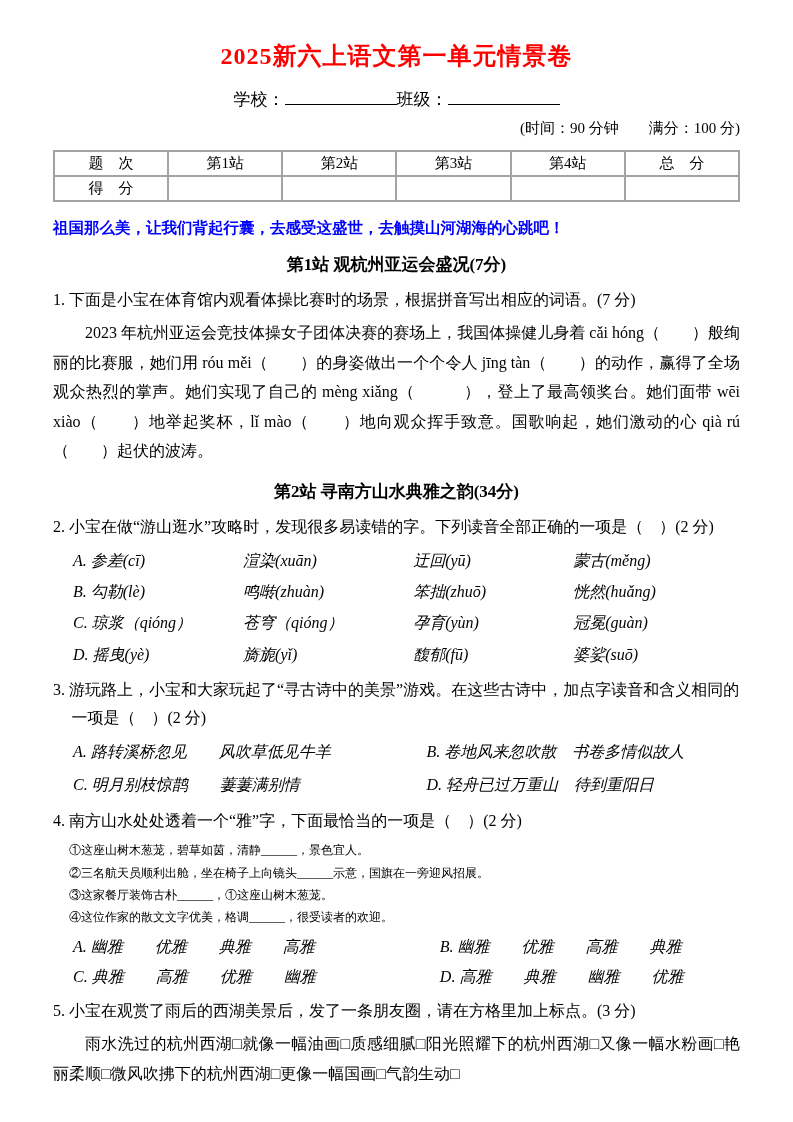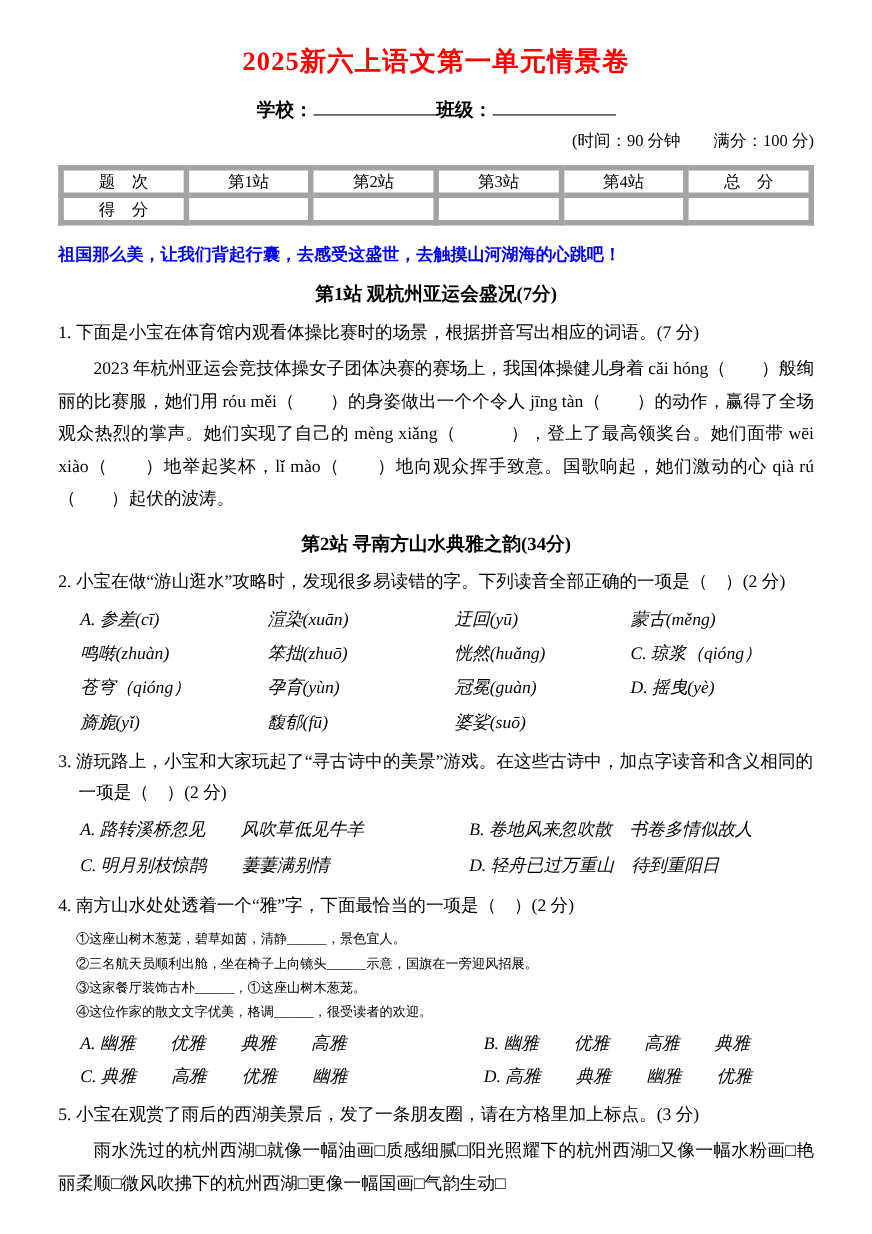--- a/index.html
+++ b/index.html
@@ -23,21 +23,20 @@
     font-size: 24px;
     font-weight: bold;
     color: #ff0000;
     letter-spacing: 1px;
   }
   .info-line {
     display: flex;
     justify-content: center;
     font-size: 17px;
     margin: 0 0 8px;
-    font-weight: bold;
   }
   .info-item { white-space: nowrap; }
   .blank-line {
     display: inline-block;
     width: 112px;
     height: 16px;
     border-bottom: 1.5px solid #000;
     vertical-align: baseline;
   }
   .meta-line {
@@ -45,21 +44,21 @@
     font-size: 15px;
     margin: 0 0 12px;
   }
   table.score-table {
     width: 100%;
     border-collapse: collapse;
     table-layout: fixed;
     margin: 0 0 16px;
   }
   table.score-table td {
-    border: 5px solid #a3a3a3;
+    border: 2px solid #a3a3a3;
     height: 25px;
     text-align: center;
     font-size: 15px;
     padding: 0 2px;
   }
   .motto {
     text-align: left;
     color: #0000ff;
     font-weight: bold;
     font-size: 15.5px;
@@ -147,20 +146,21 @@
   <p class="passage">2023 年杭州亚运会竞技体操女子团体决赛的赛场上，我国体操健儿身着 cǎi hóng（　　）般绚丽的比赛服，她们用 róu měi（　　）的身姿做出一个个令人 jīng tàn（　　）的动作，赢得了全场观众热烈的掌声。她们实现了自己的 mèng xiǎng（　　　），登上了最高领奖台。她们面带 wēi xiào（　　）地举起奖杯，lǐ mào（　　）地向观众挥手致意。国歌响起，她们激动的心 qià rú（　　）起伏的波涛。</p>
 
   <h2 class="section-heading">第2站 寻南方山水典雅之韵(34分)</h2>
 
   <p class="prompt">2. 小宝在做“游山逛水”攻略时，发现很多易读错的字。下列读音全部正确的一项是（　）(2 分)</p>
   <div class="opts-grid cols4">
     <span class="opt">A. 参差(cī)</span>
     <span class="opt">渲染(xuān)</span>
     <span class="opt">迂回(yū)</span>
     <span class="opt">蒙古(měng)</span>
+    <span class="opt">B. 勾勒(lè)</span>
     <span class="opt">鸣啭(zhuàn)</span>
     <span class="opt">笨拙(zhuō)</span>
     <span class="opt">恍然(huǎng)</span>
     <span class="opt">C. 琼浆（qióng）</span>
     <span class="opt">苍穹（qióng）</span>
     <span class="opt">孕育(yùn)</span>
     <span class="opt">冠冕(guàn)</span>
     <span class="opt">D. 摇曳(yè)</span>
     <span class="opt">旖旎(yǐ)</span>
     <span class="opt">馥郁(fū)</span>

